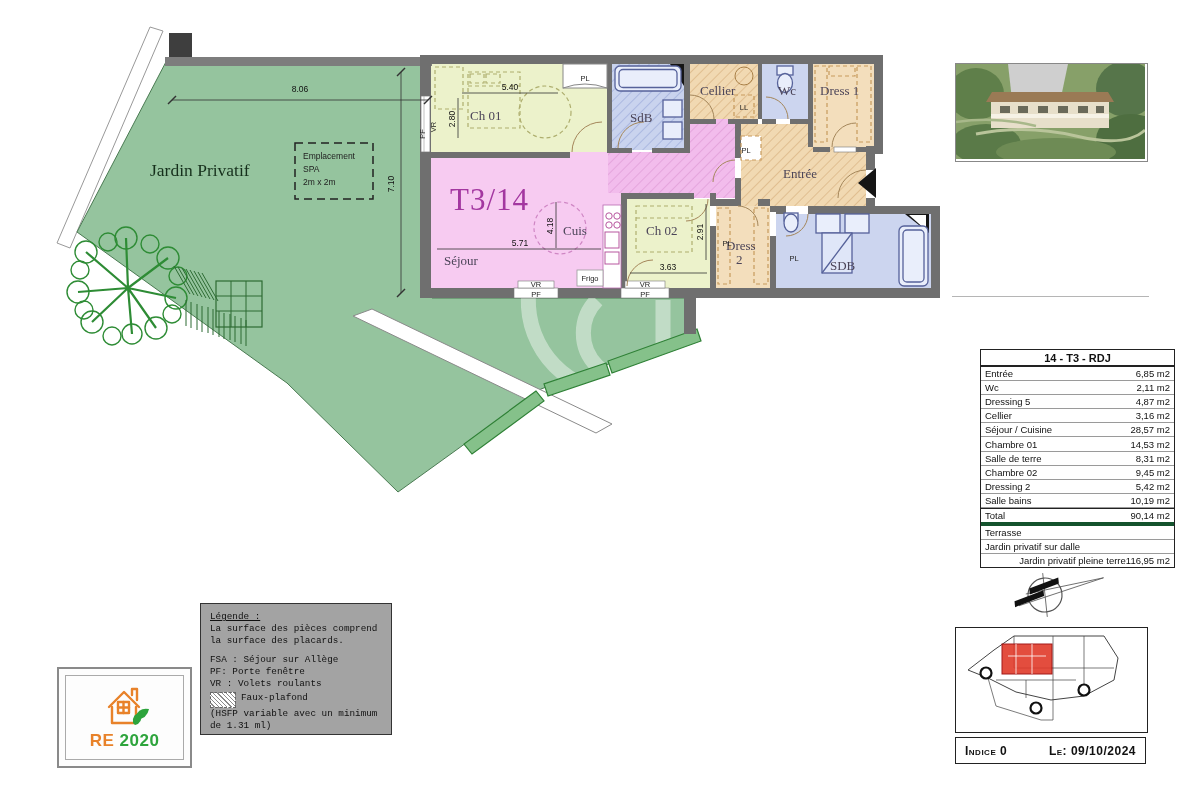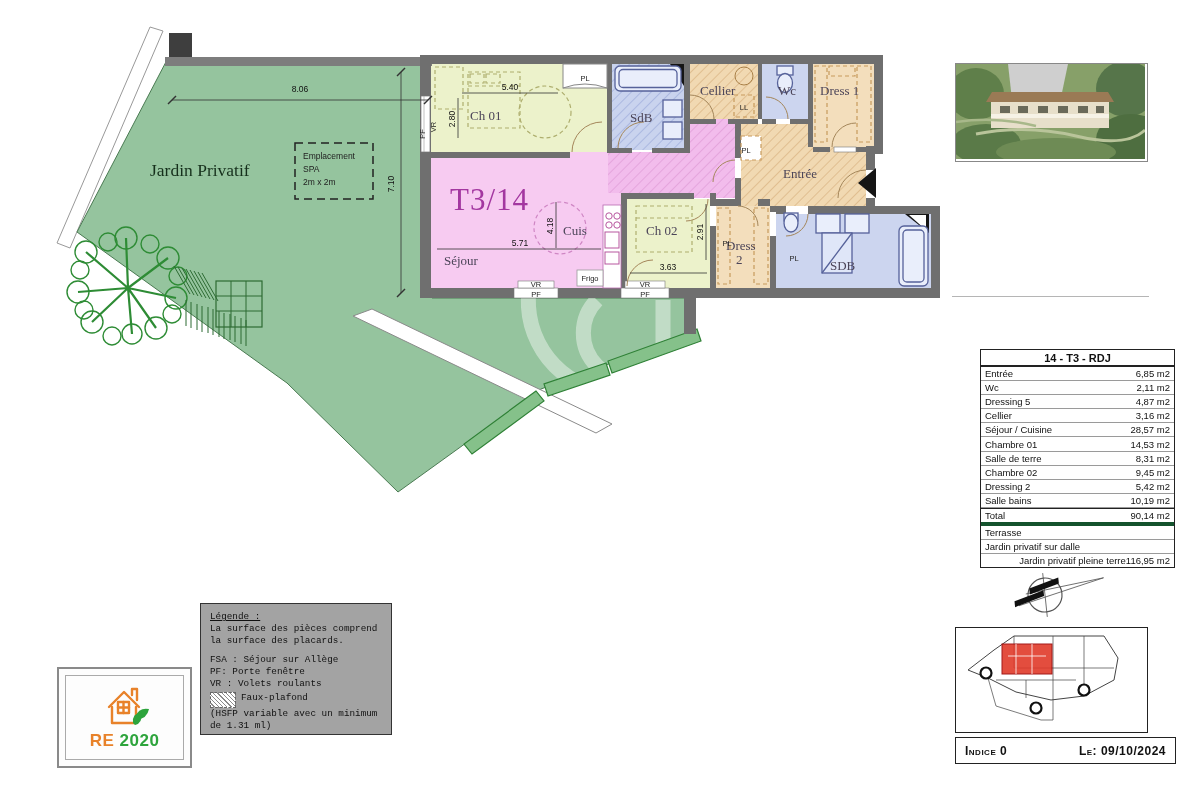--- a/index.html
+++ b/index.html
@@ -19,21 +19,21 @@
          background:#fff;font-family:"Liberation Sans",sans-serif;font-size:9.5px;}
   .areas-title{font-weight:bold;font-size:11px;text-align:center;padding:2px 0 1px;
                border-bottom:2px solid #222;}
   .arow{display:flex;justify-content:space-between;align-items:center;height:13.1px;
         padding:0 4px;border-bottom:1px solid #9a9a9a;}
   .arow:last-child{border-bottom:none;justify-content:flex-end;}
   .atotal{border-top:1.5px solid #222;border-bottom:4px solid #14532d;justify-content:space-between;}
   .compass{position:absolute;left:1000px;top:565px;width:110px;height:55px;}
   .keyplan{position:absolute;left:955px;top:627px;width:191px;height:104px;
            border:1.5px solid #222;background:#fff;}
-  .indice{position:absolute;left:955px;top:737px;width:221px;height:27px;border:1.5px solid #222;
+  .indice{position:absolute;left:955px;top:737px;width:191px;height:27px;border:1.5px solid #222;
           display:flex;align-items:center;justify-content:space-between;padding:0 9px;
           box-sizing:border-box;font-variant:small-caps;font-size:12px;letter-spacing:.5px;
           font-family:"Liberation Sans",sans-serif;font-weight:600;}
   
   .re-box{position:absolute;left:57px;top:667px;width:135px;height:101px;border:2px solid #8a8a8a;
           box-sizing:border-box;background:#fdfdfd;}
   .re-inner{position:absolute;left:6px;top:6px;right:6px;bottom:6px;border:1.5px solid #aaa;
             display:flex;flex-direction:column;align-items:center;justify-content:center;}
   .re-text{font-weight:bold;font-size:17px;letter-spacing:.5px;font-family:"Liberation Sans",sans-serif;}
   .re-text .re{color:#e8822a;} .re-text .yr{color:#2da43c;}

